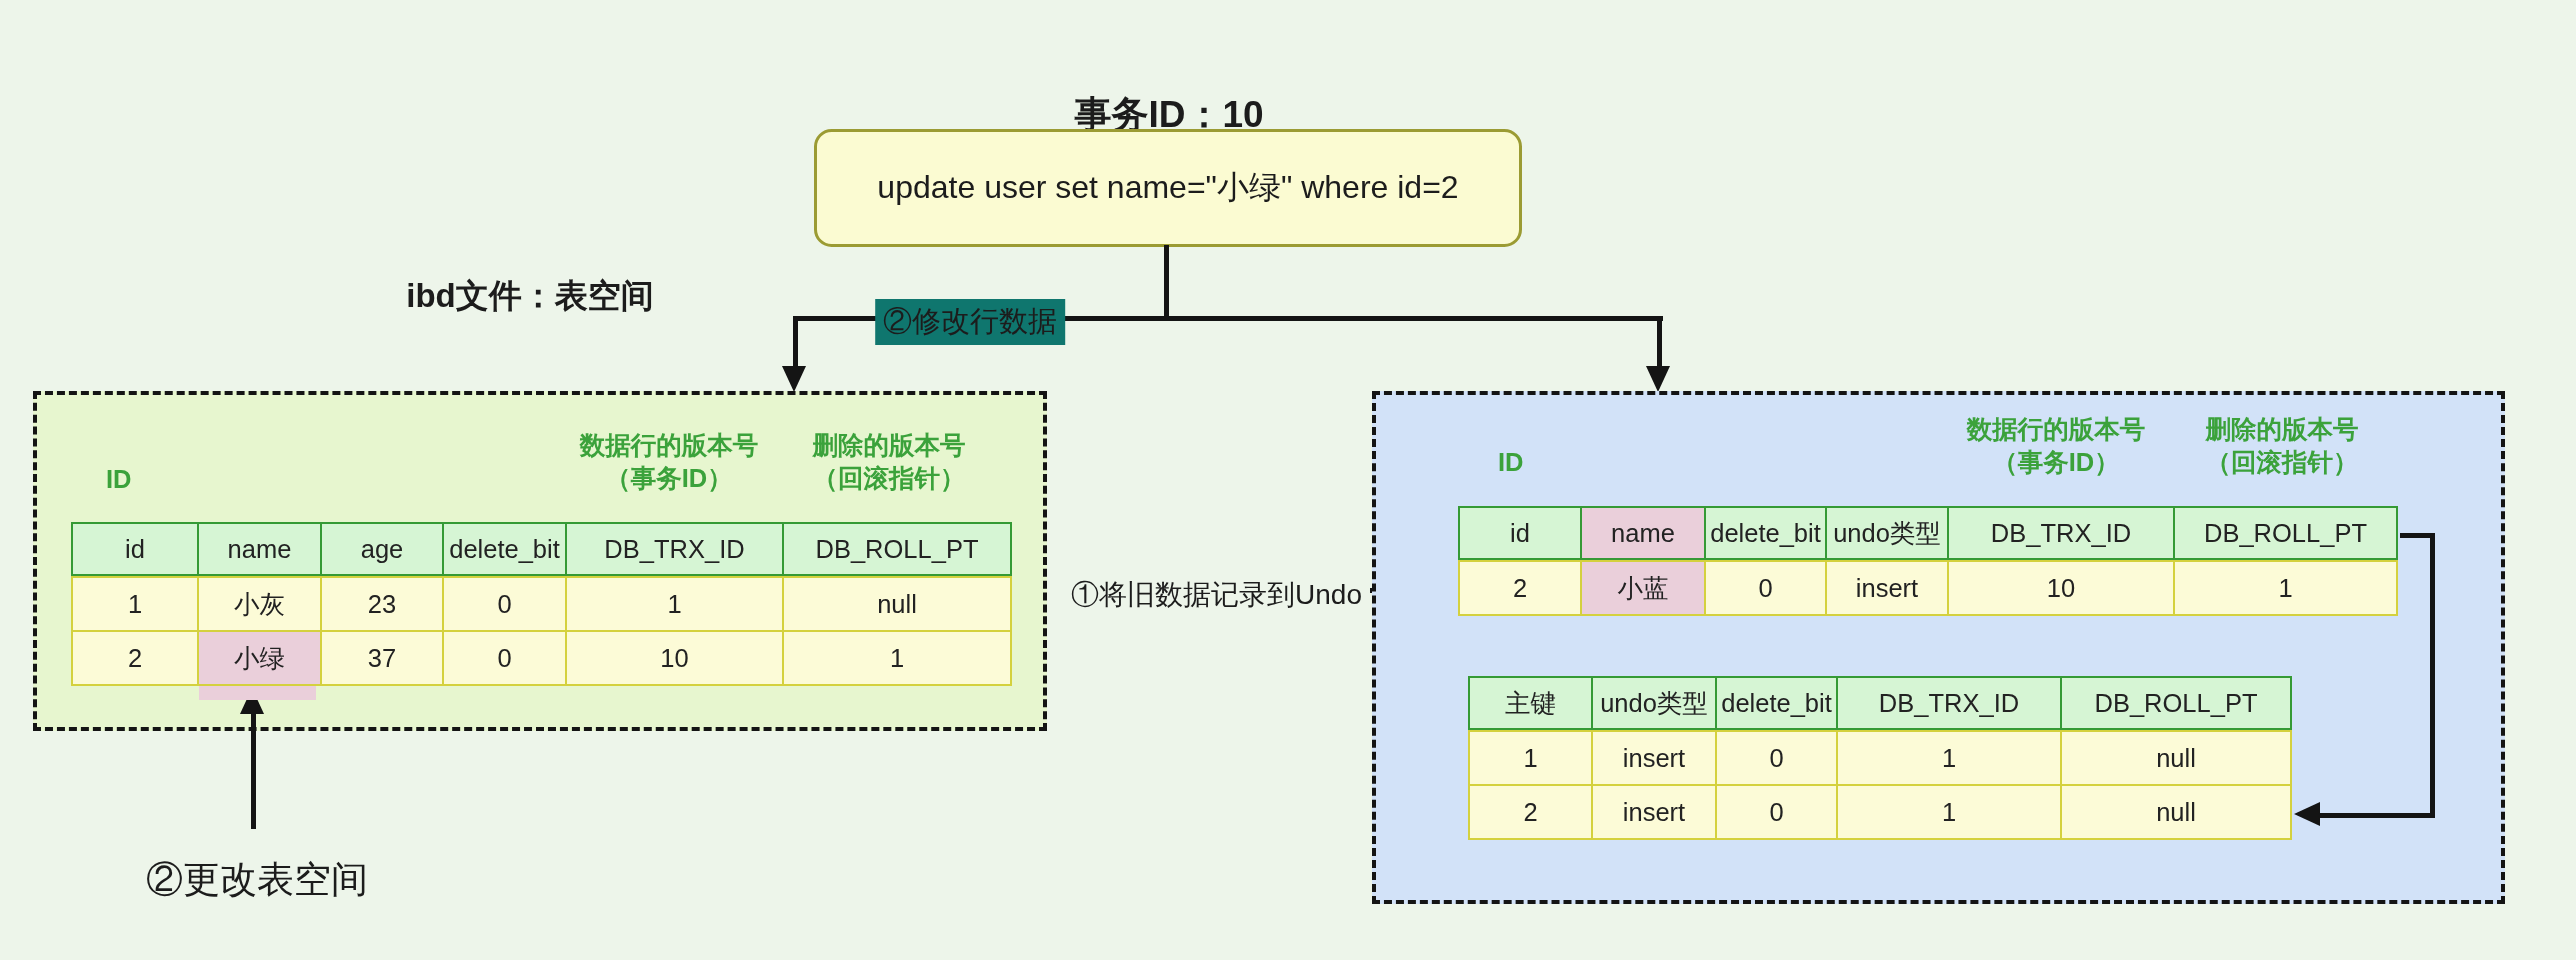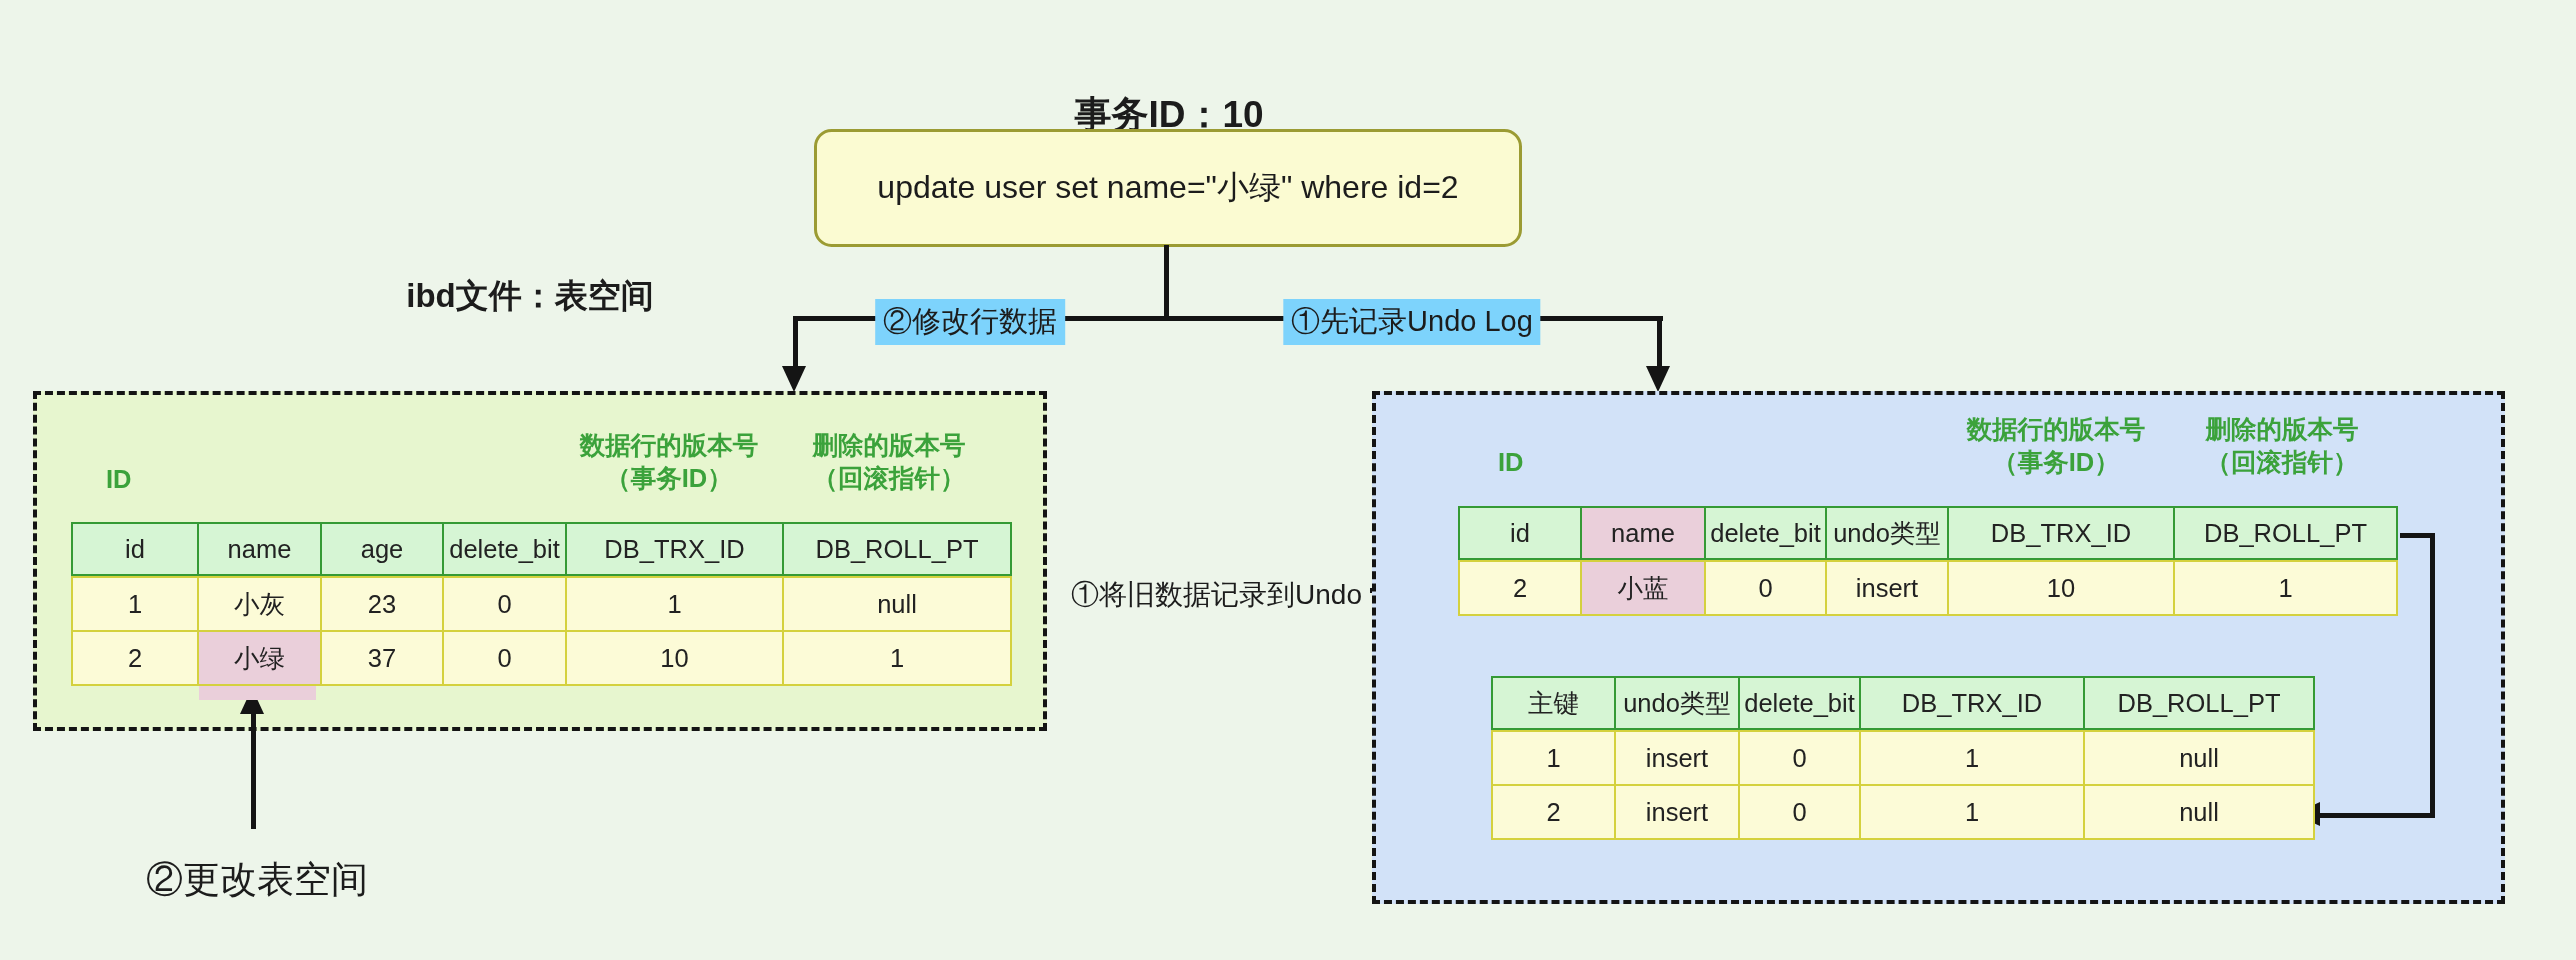--- a/index.html
+++ b/index.html
@@ -17,21 +17,21 @@
   .ah-left{border-top:12.7px solid transparent;border-bottom:12.7px solid transparent;border-right:26.5px solid #141414;}
   
   .page-title{font-size:37px;font-weight:600;transform:translateX(-50%);white-space:nowrap;}
   .panel-title{font-size:33px;font-weight:bold;transform:translateX(-50%);white-space:nowrap;margin-left:28px;}
   .sql-box{
     left:814px;top:129px;width:708px;height:118px;box-sizing:border-box;
     background:#fbfbd2;border:3.9px solid #9b9b33;border-radius:17.6px;
     display:flex;align-items:center;justify-content:center;font-size:32px;white-space:nowrap;
   }
   .branch-label{
-    background:#7dd3fc;padding:2.9px 7.8px;font-size:29px;white-space:nowrap;
+    background:#0f766e;padding:2.9px 7.8px;font-size:29px;white-space:nowrap;
     transform:translateX(-50%);z-index:5;
   }
   .mid-label{font-size:28px;white-space:nowrap;text-align:right;width:343px;}
   .small-label{font-size:37px;white-space:nowrap;transform:translateX(-50%);}
   
   .panel{position:absolute;box-sizing:border-box;border:4.9px dashed #141414;}
   .panel-green{background:#e7f6cf;}
   .panel-blue{background:#d2e2f8;}
   
   .ann{position:absolute;color:#3ba23b;font-weight:bold;font-size:25.5px;line-height:33px;white-space:nowrap;}
@@ -68,21 +68,20 @@
   </div>
 
   <div class="line" style="left:1164px;top:245px;width:4.9px;height:75px;"></div>
   <div class="line" style="left:795px;top:316px;width:868px;height:4.9px;"></div>
   <div class="line" style="left:793px;top:316px;width:4.9px;height:53px;"></div>
   <div class="ah ah-down" style="left:782px;top:366px;"></div>
   <div class="line" style="left:1657px;top:316px;width:4.9px;height:53px;"></div>
   <div class="ah ah-down" style="left:1646px;top:366px;"></div>
 
   <div class="abs branch-label" style="left:970px;top:299px;">②修改行数据</div>
-  <div class="abs branch-label" style="left:1412px;top:299px;">①先记录Undo Log</div>
 
   <div class="abs panel-title" style="left:502px;top:274px;">ibd文件：表空间</div>
 
   <div class="panel panel-green" style="left:33px;top:391px;width:1014px;height:340px;"></div>
 
   <div class="ann" style="left:106px;top:463px;">ID</div>
   <div class="ann center" style="left:669px;top:429px;">
     <div>数据行的版本号</div>
     <div>（事务ID）</div>
   </div>
@@ -156,21 +155,21 @@
         <div class="cell">2</div>
         <div class="cell pink">小蓝</div>
         <div class="cell">0</div>
         <div class="cell">insert</div>
         <div class="cell">10</div>
         <div class="cell">1</div>
       </div>
     </div>
   </div>
 
-  <div class="dtable" style="left:1468px;top:676px;margin-left:23px;">
+  <div class="dtable" style="left:1468px;top:676px;">
     <div class="thead trow cols-rt2">
       <div class="cell">主键</div>
       <div class="cell">undo类型</div>
       <div class="cell">delete_bit</div>
       <div class="cell">DB_TRX_ID</div>
       <div class="cell">DB_ROLL_PT</div>
     </div>
     <div class="tbody">
       <div class="trow cols-rt2">
         <div class="cell">1</div>

